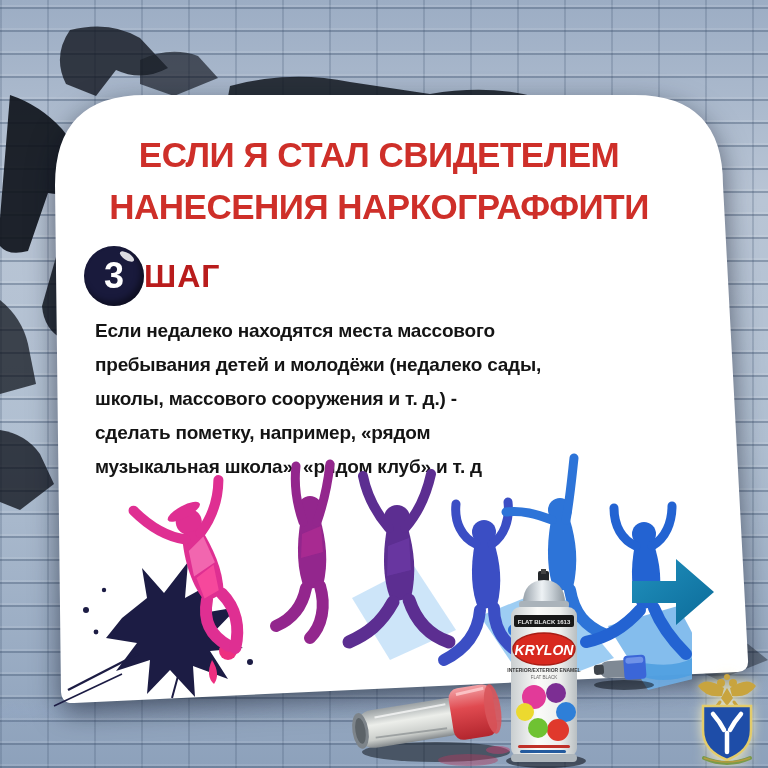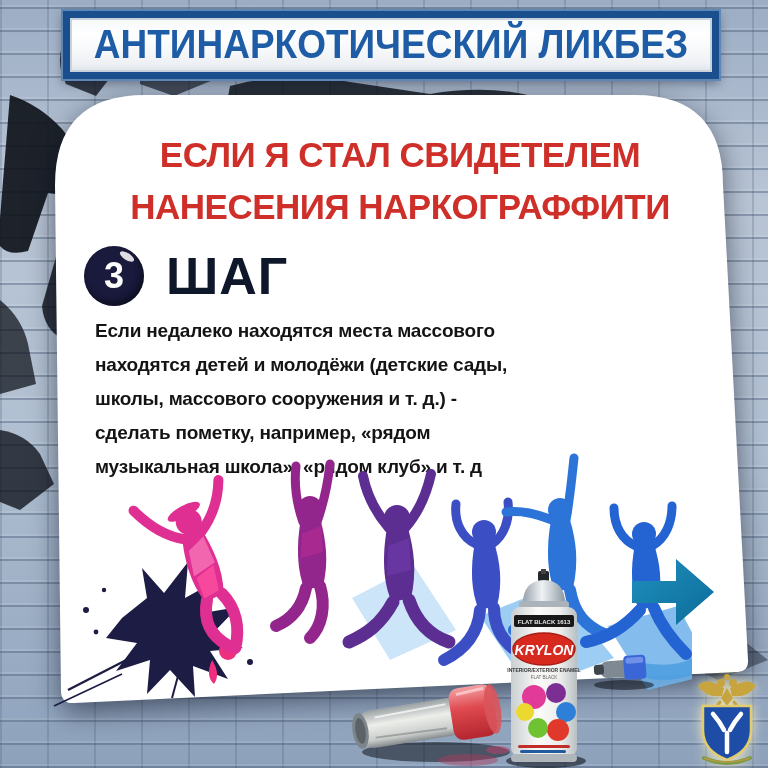--- a/index.html
+++ b/index.html
@@ -31,29 +31,29 @@
   .banner{position:absolute;left:63px;top:11px;width:656px;height:68px;box-sizing:border-box;
     background:linear-gradient(180deg,#f6f8fa,#ffffff 30%,#eef1f4 85%,#dde3e9);
     border:7px solid #1a4e8c;outline:2px solid #5e87b5;
     box-shadow:0 4px 10px rgba(10,20,40,.45), inset 0 0 0 2px #c7d2dd;
     display:flex;align-items:center;justify-content:center;}
   .banner-text{color:#1e5ca6;font-size:37px;font-weight:bold;letter-spacing:0px;
     transform:scaleY(1.08);white-space:nowrap;}
 
   
   .card-svg{position:absolute;inset:0;filter:drop-shadow(0 9px 14px rgba(4,10,26,.55));}
-  .card-title{position:absolute;left:80px;top:129px;width:640px;text-align:center;
+  .card-title{position:absolute;left:59px;top:129px;width:640px;text-align:center;
     color:#ce2f29;font-size:35px;font-weight:bold;line-height:52px;letter-spacing:-.5px;}
   .step-row{position:absolute;left:84px;top:245px;width:400px;height:62px;display:flex;align-items:center;}
   .step-badge{position:relative;width:60px;height:60px;border-radius:50%;background:#191a3c;
     display:flex;align-items:center;justify-content:center;color:#ffffff;font-size:36px;font-weight:bold;
     box-shadow:inset -3px -4px 6px rgba(0,0,0,.45);}
   .step-badge:after{content:"";position:absolute;right:9px;top:7px;width:16px;height:7px;border-radius:50%;
     background:rgba(255,255,255,.85);transform:rotate(32deg);}
-  .step-label{margin-left:22px;color:#0f172a;font-size:52px;font-weight:bold;letter-spacing:1px;}
+  .step-label{color:#b91c1c;font-size:32px;font-weight:bold;letter-spacing:1px;}
   .body-text{position:absolute;left:95px;top:314px;width:585px;color:#141414;
     font-size:19px;font-weight:bold;line-height:34px;letter-spacing:-.2px;}
 
   .dancers{position:absolute;left:52px;top:448px;width:640px;height:260px;}
   .arrow-wrap{position:absolute;left:632px;top:557px;width:84px;height:70px;}
   .krylon{position:absolute;left:489px;top:569px;width:110px;height:199px;}
   .lying-can{position:absolute;left:348px;top:664px;width:176px;height:104px;}
   .small-can{position:absolute;left:586px;top:650px;width:76px;height:42px;}
   .emblem{position:absolute;left:690px;top:670px;width:74px;height:96px;
     filter:drop-shadow(0 0 6px rgba(255,244,190,.85));}
@@ -93,21 +93,21 @@
 
   <div class="step-row">
     <div class="step-badge">
       <span>3</span>
     </div>
     <div class="step-label">ШАГ</div>
   </div>
 
   <div class="body-text">
     <div>Если недалеко находятся места массового</div>
-    <div>находятся детей и молодёжи (детские сады,</div>
+    <div>пребывания детей и молодёжи (недалеко сады,</div>
     <div>школы, массового сооружения и т. д.) -</div>
     <div>сделать пометку, например, «рядом</div>
     <div>музыкальная школа», «рядом клуб» и т. д</div>
   </div>
 
   <svg class="dancers" viewBox="0 0 640 260">
 
     <polygon points="300,150 362,118 404,182 338,212" fill="#bcdcf7" opacity=".75"></polygon>
     <polygon points="428,168 502,138 562,210 478,242" fill="#8cc4f1" opacity=".85"></polygon>
     <polygon points="556,178 626,158 662,226 596,242" fill="#6fb2ea" opacity=".85"></polygon>
@@ -289,17 +289,14 @@
     <path d="M13,36 H61 V60 C61,76 51,84 37,90 C23,84 13,76 13,60 Z" fill="#1e4da8" stroke="#e3cc6b" stroke-width="2.5"></path>
     <g stroke="#ffffff" stroke-width="4.5" stroke-linecap="round" fill="none">
       <path d="M23,44 Q30,52 34,60"></path>
       <path d="M51,44 Q44,52 40,60"></path>
       <path d="M37,63 L37,82"></path>
     </g>
     <path d="M14,88 Q37,98 60,88" fill="none" stroke="#7a9a4a" stroke-width="4" stroke-linecap="round"></path>
     <path d="M14,88 Q37,96 60,88" fill="none" stroke="#b59b3e" stroke-width="1.6"></path>
   </svg>
 
-  <div class="banner">
-    <div class="banner-text">АНТИНАРКОТИЧЕСКИЙ ЛИКБЕЗ</div>
-  </div>
 
 </div>
 
 </body></html>

